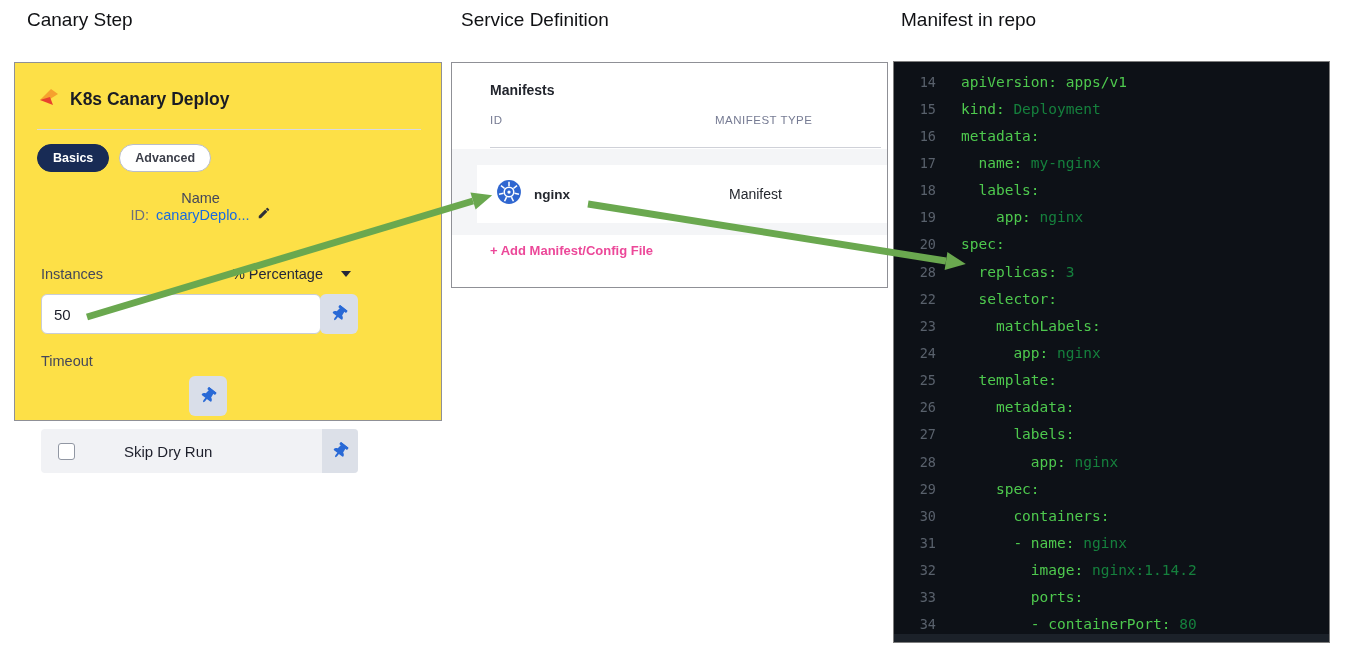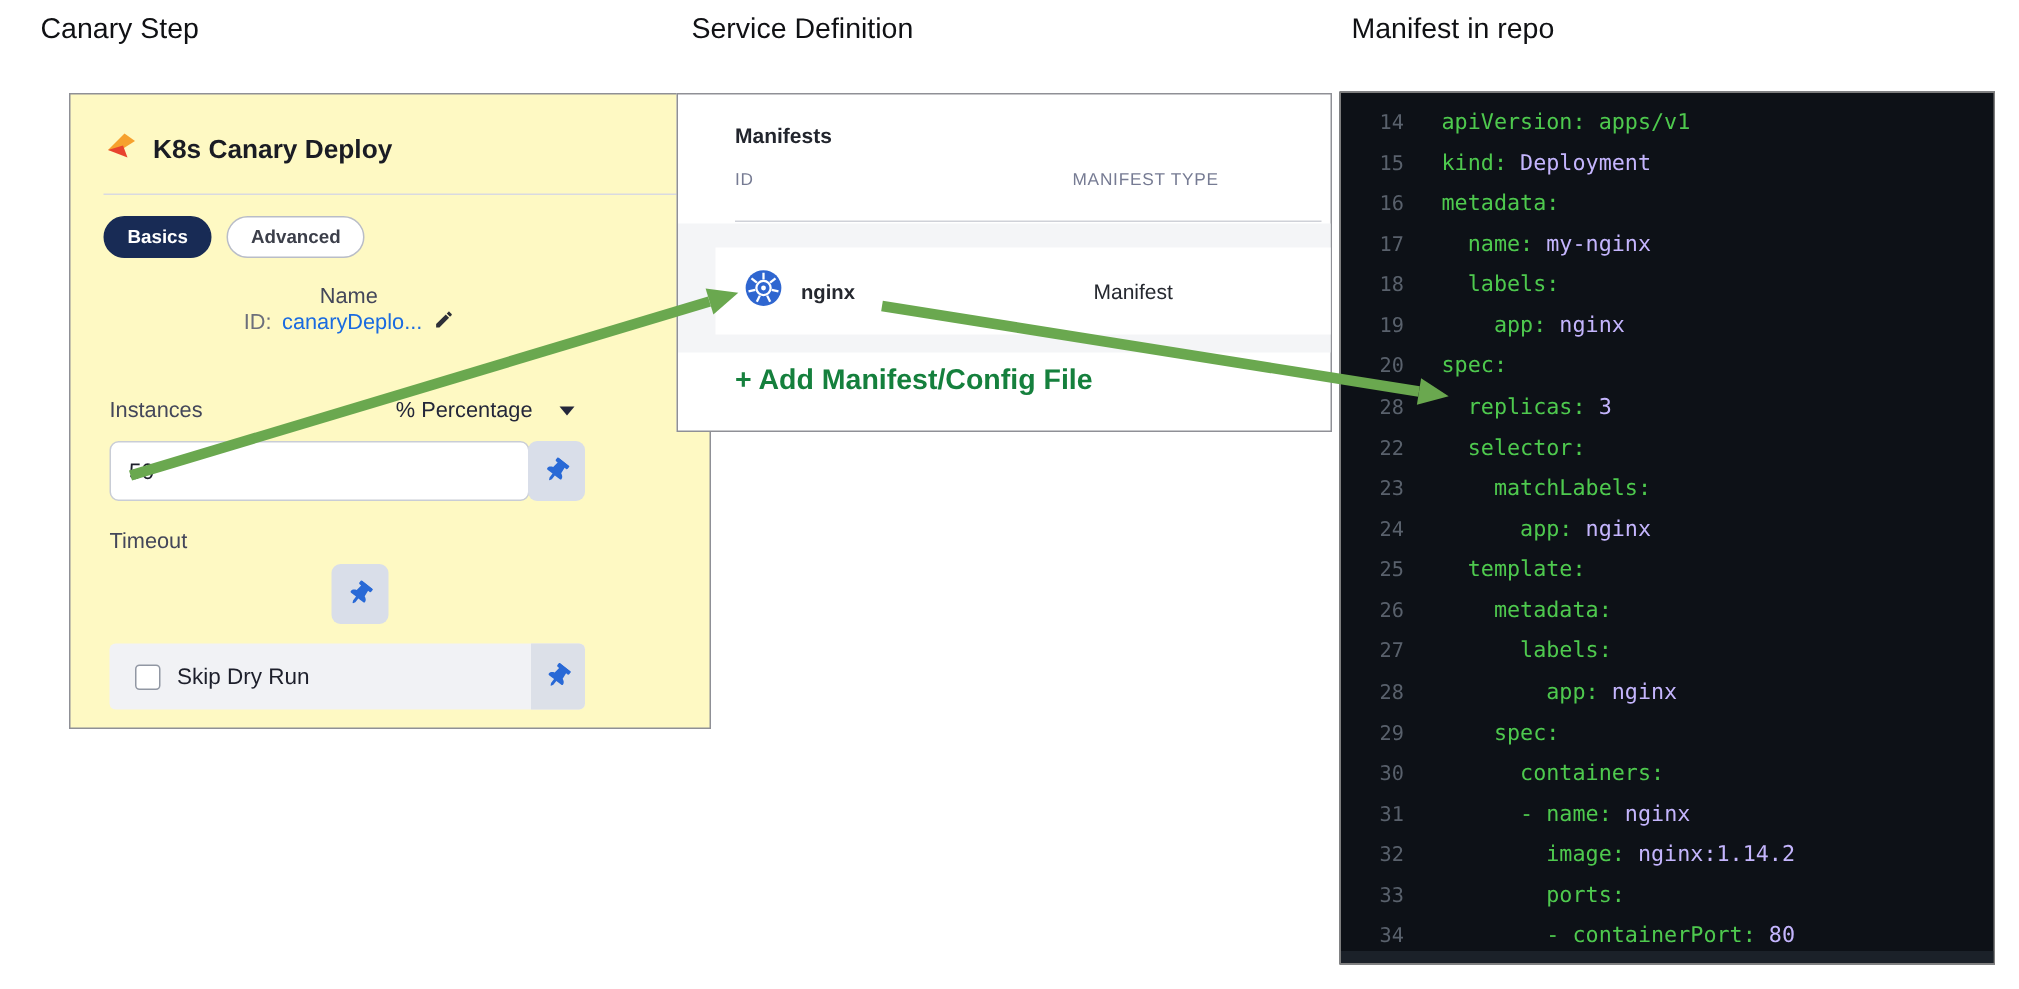--- a/index.html
+++ b/index.html
@@ -4,22 +4,22 @@
 <style>
   * { margin:0; padding:0; box-sizing:border-box; }
   html,body { background:#ffffff; }
   body { font-family:"Liberation Sans", sans-serif; }
   .canvas { position:relative; width:1346px; height:659px; background:#fff; overflow:hidden; }
 
   .fig-title { position:absolute; top:9px; font-size:19px; color:#101114; }
   .t1{ left:27px; } .t2{ left:461px; } .t3{ left:901px; }
 
   
-  .panel1 { position:absolute; left:14px; top:62px; width:428px; height:424px;
-            background:#fef9c3; border:1.5px solid #8f9096;margin-left:32px; }
+  .panel1 { position:absolute; left:14px; top:62px; width:428px; height:359px;
+            background:#fde047; border:1.5px solid #8f9096; }
   .p1-header { position:absolute; left:22px; top:22px; display:flex; align-items:center; gap:9px; }
   .p1-header h2 { font-size:17.5px; font-weight:bold; color:#1a1c24; }
   .p1-divider { position:absolute; left:22px; right:20px; top:66px; border-top:1px solid #d9dae1; }
 
   .pills { position:absolute; left:22px; top:81px; display:flex; gap:10px; }
   .pill { font-size:12.5px; font-weight:bold; border-radius:14px; padding:6px 15px; cursor:pointer;
           font-family:"Liberation Sans", sans-serif; }
   .pill.active { background:#182b55; color:#fff; border:1px solid #182b55; }
   .pill.ghost  { background:#fff; color:#3c3f4a; border:1px solid #b9bdc8; }
 
@@ -42,53 +42,53 @@
 
   .inst-input { left:26px; top:231px; width:280px; height:40px; }
   .pin-btn { position:absolute; width:38px; height:40px; background:#d9dee9; border:none; border-radius:6px;
              display:flex; align-items:center; justify-content:center; cursor:pointer; }
   .pin-inst { left:305px; top:231px; }
   .timeout-label { position:absolute; left:26px; top:290px; }
   .timeout-input { left:26px; top:313px; width:148px; height:40px; }
   .pin-timeout { left:174px; top:313px; }
 
   .skip-box { position:absolute; left:26px; top:366px; width:317px; height:44px; background:#f1f2f5;
-              border-radius:4px; display:flex; align-items:center; }
+              border-radius:4px; display:flex; align-items:center;gap:38px; }
   .checkbox { width:17px; height:17px; border:1.5px solid #9197a3; border-radius:3px; background:#fff;
               margin-left:17px; cursor:pointer; }
   .skip-label { font-size:15px; color:#1d1f2b; margin-left:11px; }
   .pin-skip { position:absolute; right:0; top:0; width:36px; height:44px; background:#dce0e8;
               border-radius:0 4px 4px 0; }
 
   
   .panel2 { position:absolute; left:451px; top:62px; width:437px; height:226px;
             background:#fff; border:1.5px solid #8f9096; }
   .p2-heading { position:absolute; left:38px; top:19px; font-size:14px; font-weight:bold; color:#22252d; }
   .p2-cols { position:absolute; top:51px; left:0; right:0; font-size:11.5px; letter-spacing:.5px; color:#767b93; }
   .col-id { position:absolute; left:38px; } .col-type { position:absolute; left:263px; }
   .p2-divider { position:absolute; left:38px; right:6px; top:84px; border-top:1px solid #cfd1d8; }
   .p2-band { position:absolute; left:0; right:0; top:86px; height:86px; background:#f4f5f7; }
   .manifest-row { position:absolute; left:25px; right:0; top:16px; height:58px; background:#fff;
                   display:flex; align-items:center; cursor:pointer; }
   .manifest-row .k8s { margin-left:19px; }
   .manifest-id { font-size:13.5px; font-weight:bold; color:#25282f; margin-left:12px; }
   .manifest-type { position:absolute; left:252px; font-size:14px; color:#25282f; }
-  .add-link { position:absolute; left:38px; top:180px; font-size:19px; font-weight:bold;
-              color:#15803d; text-decoration:none;text-align:center; }
+  .add-link { position:absolute; left:38px; top:180px; font-size:13px; font-weight:bold;
+              color:#ec4899; text-decoration:none;text-align:center; }
 
   
   .panel3 { position:absolute; left:893px; top:61px; width:437px; height:582px;
             background:#0d1117; border:1px solid #7e7e7e; overflow:hidden; }
   .code-lines { padding-top:6px; }
   .line { display:flex; align-items:center; height:27.15px;
           font-family:"DejaVu Sans Mono", monospace; font-size:14.5px; }
   .num { width:42px; text-align:right; color:#59616c; font-size:13.5px; flex:none; }
   .src { margin-left:25px; white-space:pre; }
   .tok-k { color:#4ec94e; }
-  .tok-v { color:#c4b5fd;margin-top:16px; }
+  .tok-v { color:#15803d;margin-top:16px; }
   .scroll-strip { position:absolute; left:0; right:0; bottom:0; height:8px; background:#1b2129; }
 
   
   .arrows { position:absolute; left:0; top:0; width:1346px; height:659px; pointer-events:none; z-index:40; }
 </style>
 </head>
 <body>
 
 <div class="canvas">
 

